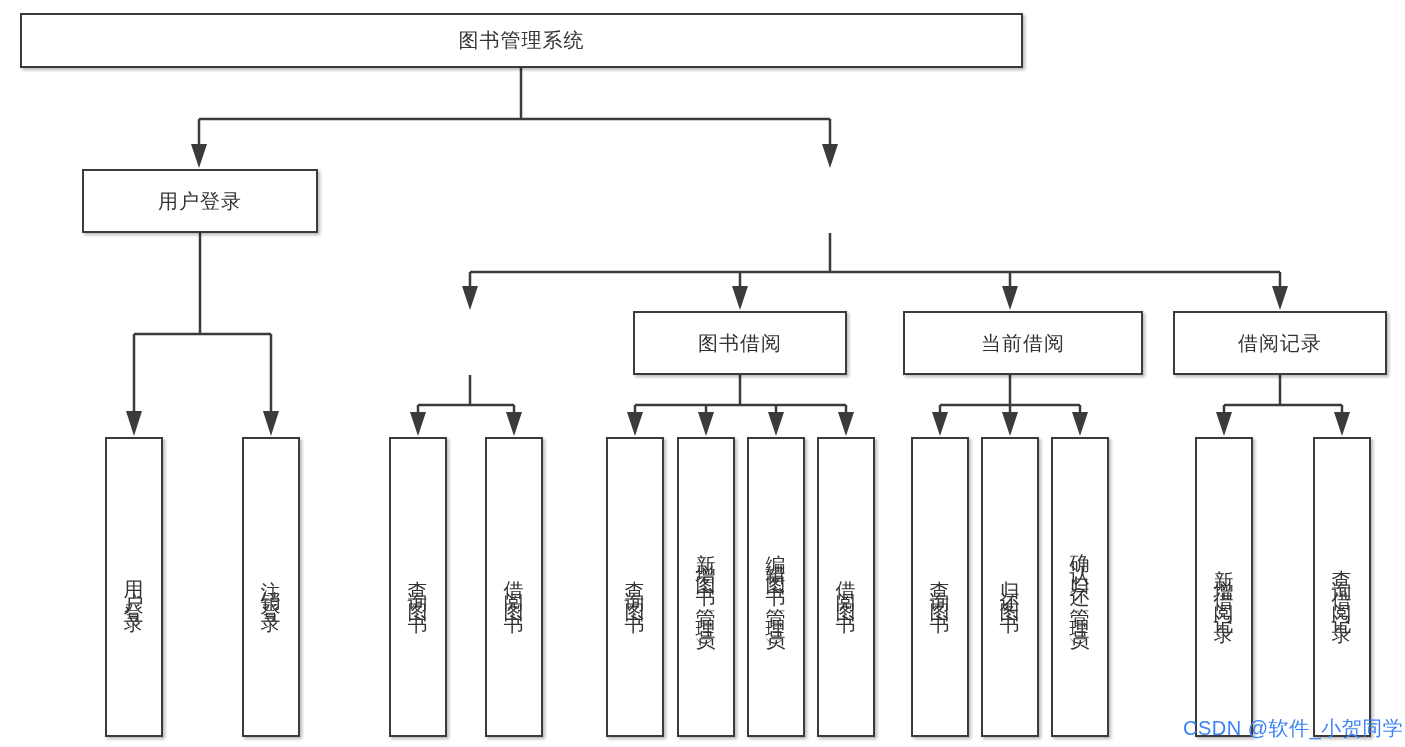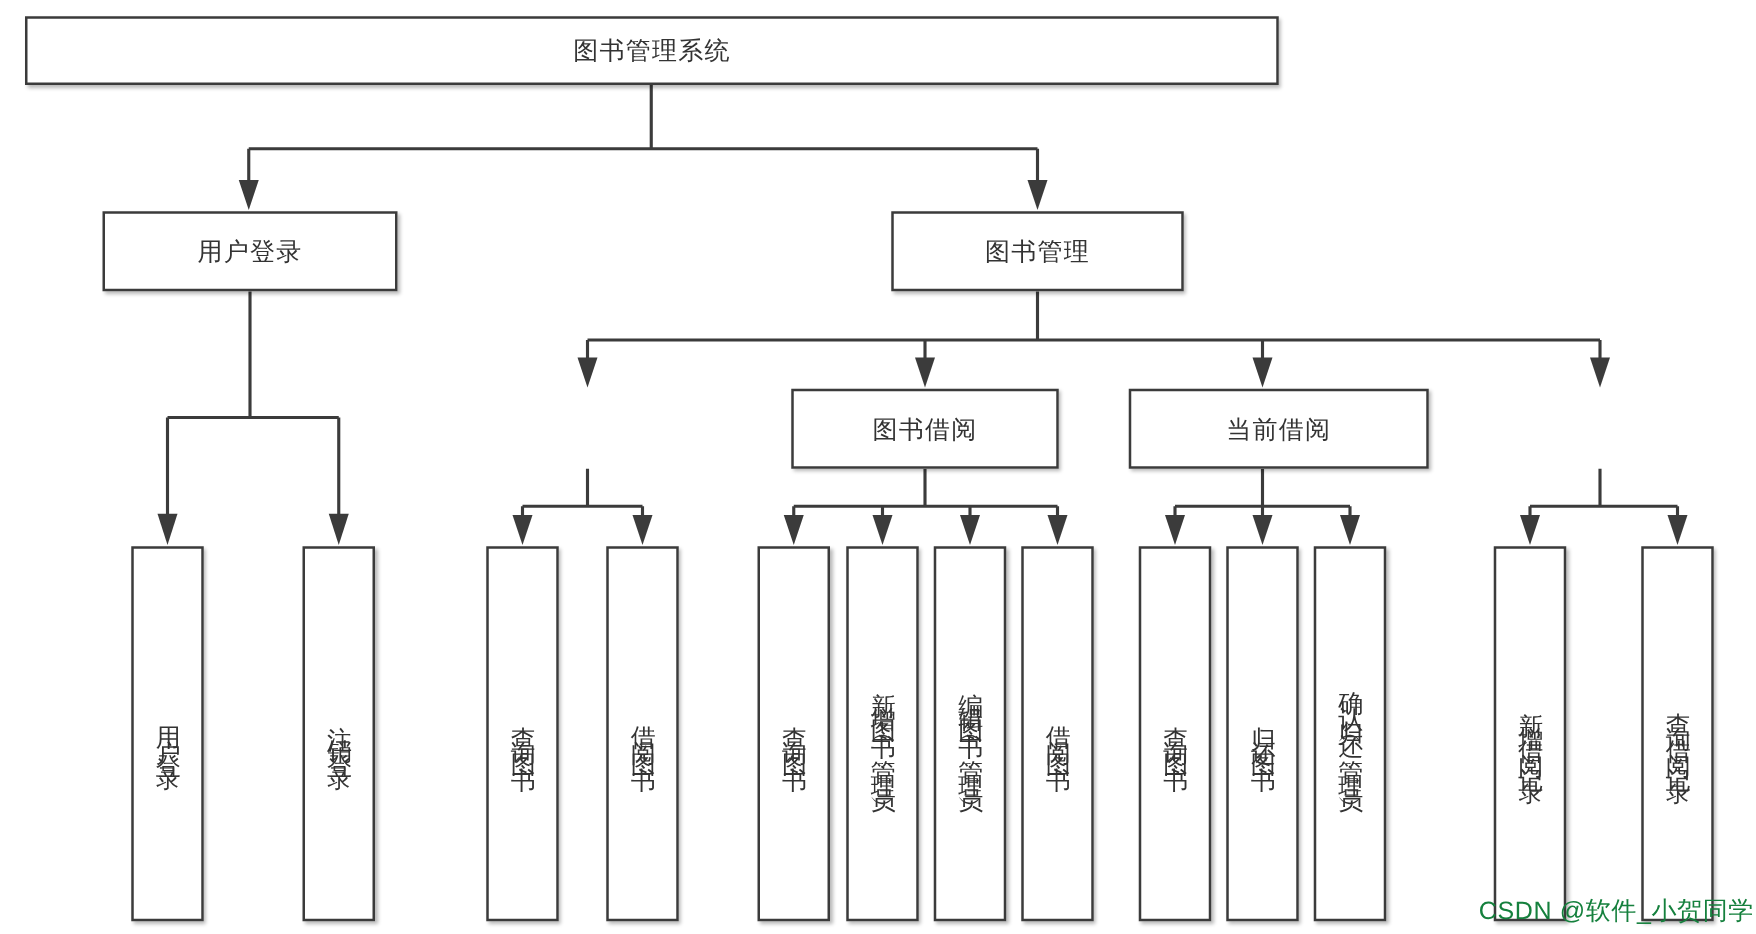--- a/index.html
+++ b/index.html
@@ -39,21 +39,21 @@
     line-height:1.1;
     letter-spacing:11px;
     white-space:nowrap;
     color:#333333;
   }
   .watermark {
     position:absolute;
     left:1183px; top:715px;
     font-size:20px;
     letter-spacing:0.5px;
-    color:#15803d;
+    color:#3b82f6;
     z-index:3;
     white-space:nowrap;
   }
 </style>
 </head>
 <body>
 
 <div class="stage">
 
   <svg class="connectors" viewBox="0 0 1405 747" xmlns="http://www.w3.org/2000/svg">
@@ -103,29 +103,29 @@
     </g>
   </svg>
 
   <div class="node hnode" style="left:20px; top:13px; width:1003px; height:55px;">
     <span class="label">图书管理系统</span>
   </div>
 
   <div class="node hnode" style="left:82px; top:169px; width:236px; height:64px;">
     <span class="label">用户登录</span>
   </div>
-  <div class="node hnode" style="left:713px; top:169px; width:234px; height:64px;">
-    <span class="label">图书管理</span>
-  </div>
 
   <div class="node hnode" style="left:633px; top:311px; width:214px; height:64px;">
     <span class="label">图书借阅</span>
   </div>
   <div class="node hnode" style="left:903px; top:311px; width:240px; height:64px;">
     <span class="label">当前借阅</span>
+  </div>
+  <div class="node hnode" style="left:1173px; top:311px; width:214px; height:64px;">
+    <span class="label">借阅记录</span>
   </div>
 
   <div class="node leaf" style="left:105px; top:437px; width:58px; height:300px;">
     <span class="vtext">用户登录</span>
   </div>
   <div class="node leaf" style="left:242px; top:437px; width:58px; height:300px;">
     <span class="vtext">注销登录</span>
   </div>
 
   <div class="node leaf" style="left:389px; top:437px; width:58px; height:300px;">

